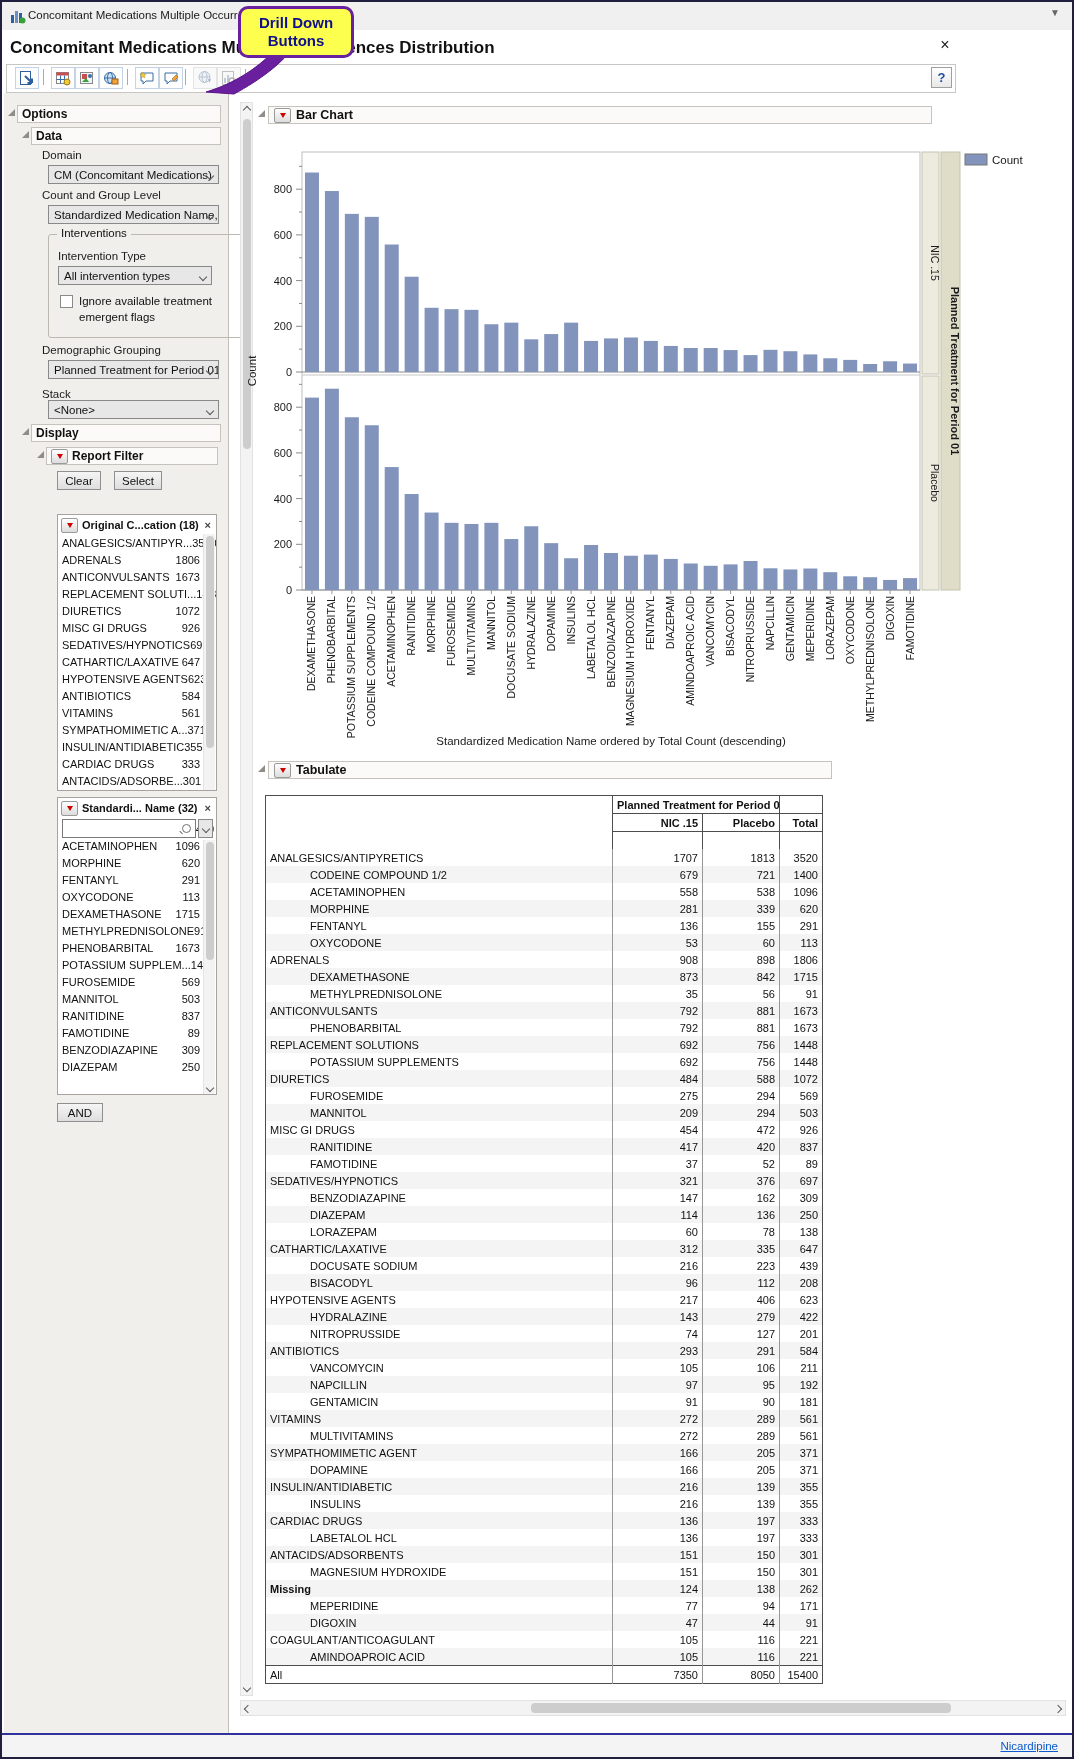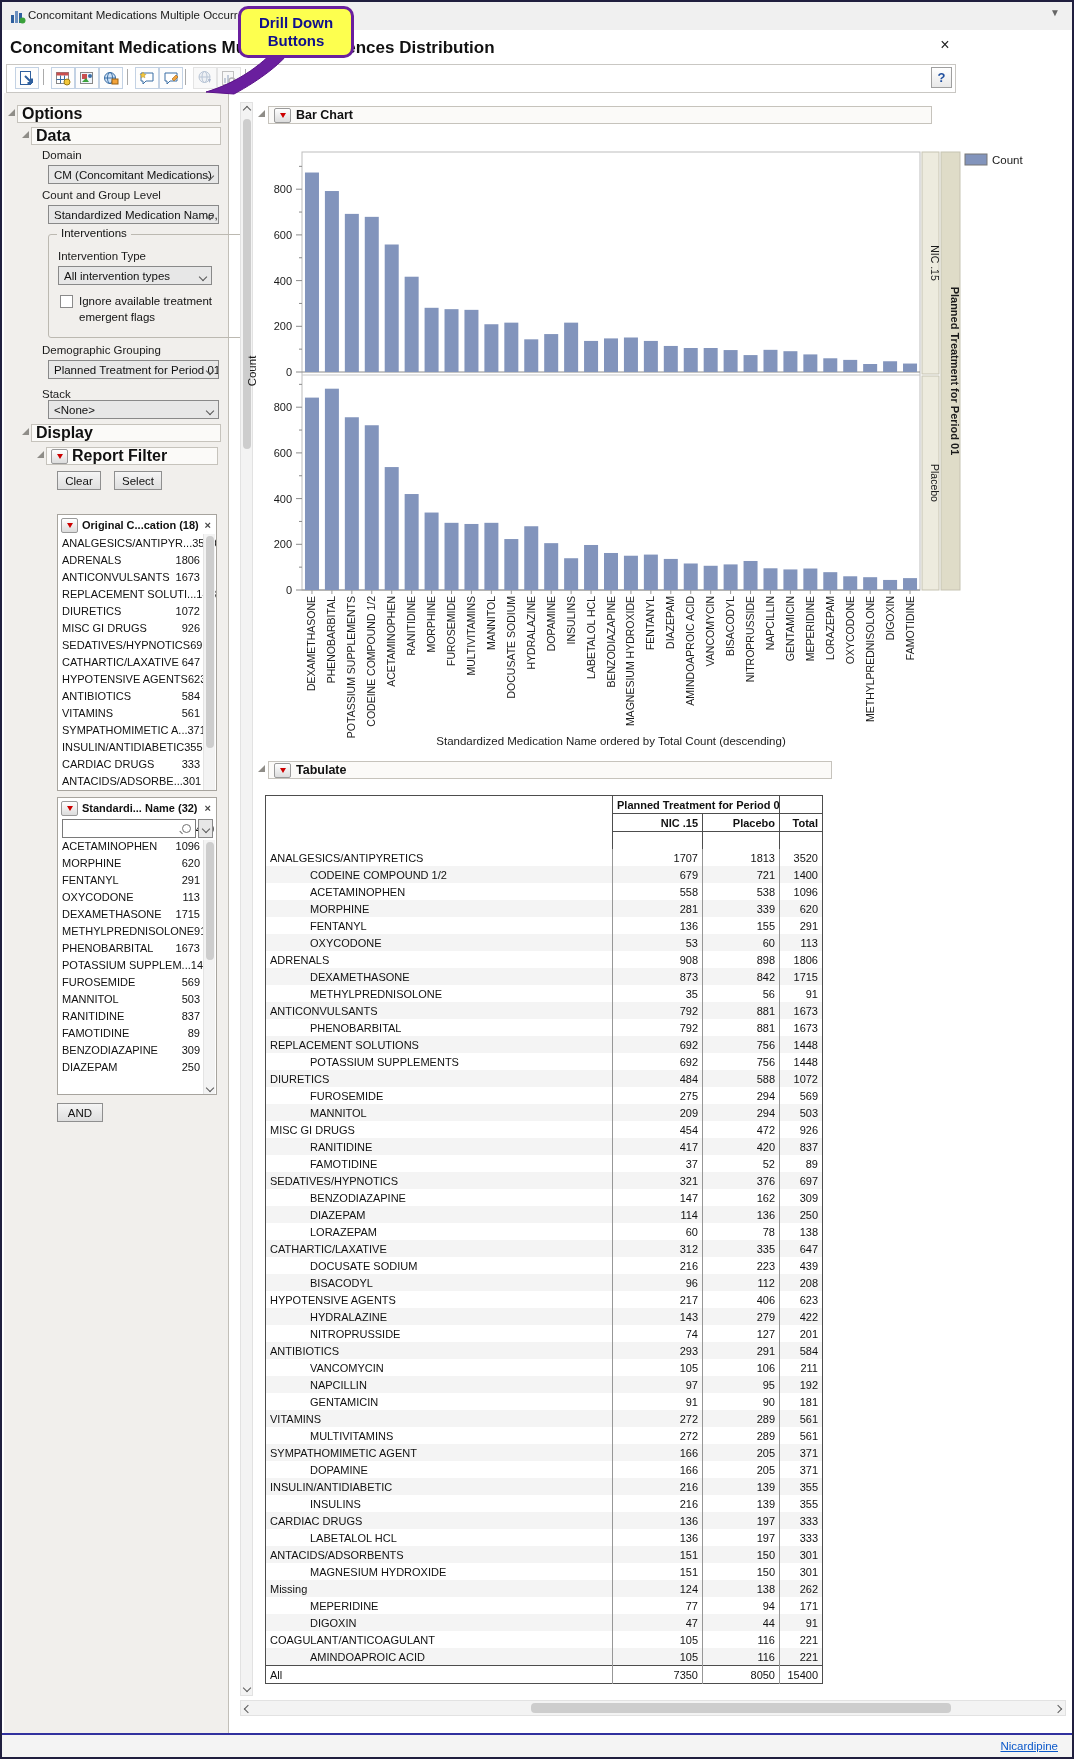--- a/index.html
+++ b/index.html
@@ -23,21 +23,21 @@
         display:flex;align-items:center;justify-content:center;}
   
   .callout{left:236px;top:4px;width:110px;height:46px;background:#fdff4f;border:3px solid #6a1f9e;
         border-radius:10px;z-index:60;display:flex;flex-direction:column;align-items:center;justify-content:center;
         font-weight:bold;font-size:15px;color:#10108c;line-height:18px;}
   .tail{left:186px;top:38px;z-index:59;}
   
   .sidebar{left:2px;top:91px;width:224px;height:1640px;background:#f1efec;border-right:1px solid #c2bfb8;}
   .leftstrip{left:2px;top:91px;width:7px;height:1640px;background:#eceae6;border-right:1px solid #dbd8d2;}
   .band{position:absolute;height:18px;background:#fbfaf8;border:1px solid #c6c3bc;box-sizing:border-box;
-        font-size:16px;font-weight:bold;display:flex;align-items:center;padding:0 4px;gap:4px;}
+        font-size:12px;font-weight:bold;display:flex;align-items:center;padding:0 4px;gap:4px;}
   .disc{position:absolute;width:0;height:0;border-bottom:7px solid #8f8d88;border-left:7px solid transparent;}
   .lbl{position:absolute;font-size:11.5px;color:#1a1a1a;white-space:nowrap;}
   .dd{position:absolute;height:19px;background:#e7e7e7;border:1px solid #898989;box-sizing:border-box;
         font-size:11.5px;display:flex;align-items:center;padding:0 18px 0 5px;white-space:nowrap;overflow:hidden;}
   .ddarr{position:absolute;right:5px;top:7px;width:5px;height:5px;border-right:1.4px solid #555;
         border-bottom:1.4px solid #555;transform:rotate(45deg);}
   .gbox{position:absolute;border:1px solid #bcb9b1;border-radius:3px;padding-left:24px;}
   .gleg{position:absolute;top:-8px;left:8px;background:#f1efec;padding:0 4px;font-size:11.5px;}
   .cb{position:absolute;width:13px;height:13px;background:#fff;border:1px solid #8a8a8a;box-sizing:border-box;}
   .cblbl{position:absolute;font-size:11.5px;line-height:16px;width:136px;}
@@ -876,21 +876,21 @@
           <td class="num vr">150</td>
           <td class="num">301</td>
         </tr>
         <tr style="height: 17px;">
           <td class="vr" style="padding-left: 44px;">MAGNESIUM HYDROXIDE</td>
           <td class="num vr">151</td>
           <td class="num vr">150</td>
           <td class="num">301</td>
         </tr>
         <tr class="stripe" style="height: 17px;">
-          <td class="vr" style="padding-left: 4px;">Missing</td>
+          <td class="vr" style="padding-left: 4px; font-weight: bold;">Missing</td>
           <td class="num vr">124</td>
           <td class="num vr">138</td>
           <td class="num">262</td>
         </tr>
         <tr style="height: 17px;">
           <td class="vr" style="padding-left: 44px;">MEPERIDINE</td>
           <td class="num vr">77</td>
           <td class="num vr">94</td>
           <td class="num">171</td>
         </tr>

